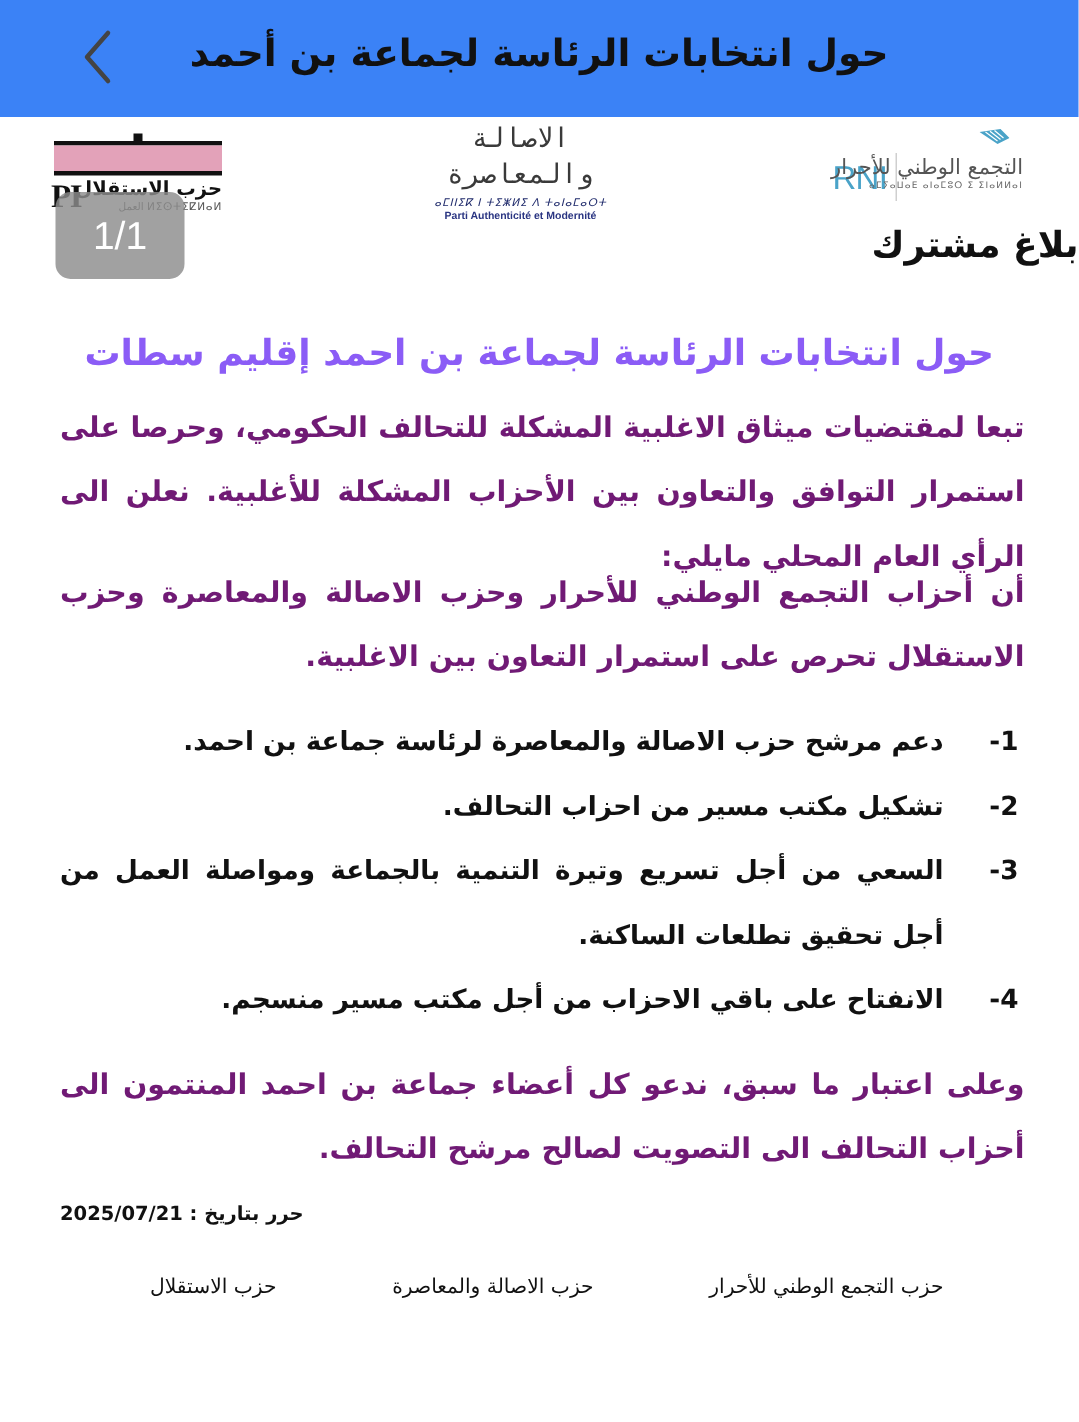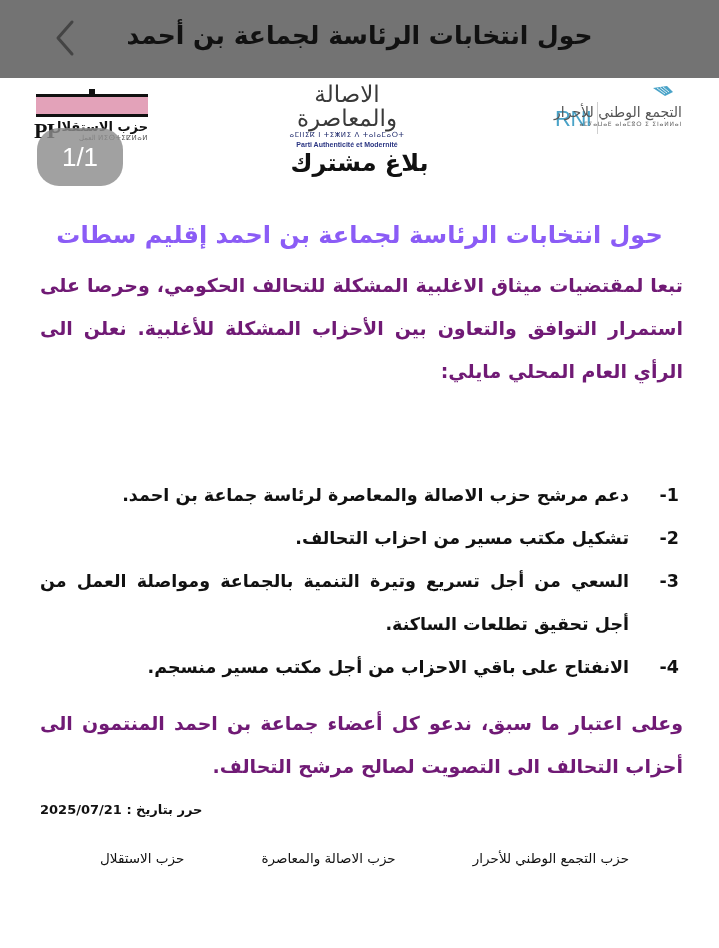--- a/index.html
+++ b/index.html
@@ -1,50 +1,50 @@
 <!DOCTYPE html>
 <html><head>
 <meta charset="utf-8">
 <style>
   html, body { margin:0; padding:0; background:#ffffff; }
   body { width:719px; height:948px; position:relative; overflow:hidden; font-family:"DejaVu Sans", sans-serif; color:#111; }
-  .topbar { position:absolute; left:0; top:0; width:719px; height:78px; background:#737373; }
+  .topbar { position:absolute; left:0; top:0; width:719px; height:78px; background:#3b82f6; }
   .back-btn { position:absolute; left:48px; top:18px; width:34px; height:40px; cursor:pointer; }
   .topbar-title { position:absolute; left:120px; right:120px; top:18px; text-align:center; direction:rtl; font-weight:bold; font-size:25px; line-height:36px; color:#111; }
 
   .doc { position:absolute; left:0; top:78px; width:719px; height:870px; background:#fff; }
 
   
   .logo-pi { position:absolute; left:34px; top:8px; width:116px; height:58px; }
   .pi-bar-top { position:absolute; left:2px; top:8px; width:112px; height:3px; background:#111; }
   .pi-notch { position:absolute; left:55px; top:3px; width:6px; height:7px; background:#111; }
   .pi-pink { position:absolute; left:2px; top:11px; width:112px; height:17px; background:#e3a2b9; }
   .pi-bar-bot { position:absolute; left:2px; top:28px; width:112px; height:3px; background:#111; }
   .pi-letters { position:absolute; left:0px; top:33px; font-weight:bold; font-size:22px; line-height:24px; color:#111; font-family:Liberation Serif, serif; letter-spacing:-1px;}
   .pi-arabic { position:absolute; right:2px; top:33px; direction:rtl; font-size:13px; font-weight:bold; line-height:15px; color:#111; }
   .pi-tifinagh { position:absolute; right:2px; top:48px; font-size:7px; line-height:9px; color:#555; font-family:"DejaVu Sans", sans-serif; letter-spacing:0.5px; }
 
   
-  .page-badge { position:absolute; left:37px; top:50px; width:86px; height:58px; background:rgba(140,140,140,0.82); border-radius:22px; color:#fff; font-size:26px; text-align:center; line-height:58px; font-family:"Liberation Sans", sans-serif; }
+  .page-badge { position:absolute; left:37px; top:50px; width:86px; height:58px; background:rgba(140,140,140,0.82); border-radius:10px; color:#fff; font-size:26px; text-align:center; line-height:58px; font-family:"Liberation Sans", sans-serif; }
 
   
   .logo-pam { position:absolute; left:282px; top:4px; width:130px; height:50px; text-align:center; }
-  .pam-arabic { direction:rtl; font-family:Liberation Sans, sans-serif; font-size:23px; line-height:24px; color:#3a3a3a; }
-  .pam-tifinagh { font-size:7px; line-height:10px; color:#1f2a6b; letter-spacing:0.6px; }
+  .pam-arabic { direction:rtl; font-family:Liberation Mono, monospace; font-size:18px; line-height:24px; color:#3a3a3a; }
+  .pam-tifinagh { font-size:7px; line-height:10px; color:#1f2a6b; letter-spacing:0.6px;font-style:italic; }
   .pam-latin { font-size:7px; font-weight:bold; line-height:10px; color:#2a3582; font-family:"Liberation Sans", sans-serif; }
 
   
   .logo-rni { position:absolute; left:553px; top:8px; width:135px; height:50px; }
   .rni-bird { position:absolute; left:100px; top:0px; width:20px; height:10px; }
   .rni-letters { position:absolute; left:2px; top:20px; font-size:22px; line-height:26px; color:#4aa3c8; font-family:"Liberation Sans", sans-serif; letter-spacing:-0.5px;text-align:center; }
   .rni-divider { position:absolute; left:44px; top:16px; width:1px; height:32px; background:#cfcfcf; }
   .rni-arabic { position:absolute; right:6px; top:21px; direction:rtl; font-size:14px; line-height:11px; color:#555; }
   .rni-tifinagh { position:absolute; right:6px; top:34px; font-size:6px; line-height:8px; color:#666; letter-spacing:0.8px; }
 
-  .doc-heading { position:absolute; left:0; width:719px; top:68px; text-align:center; direction:rtl; font-size:24px; font-weight:bold; line-height:34px; color:#111; }
+  .doc-heading { position:absolute; left:0; width:719px; top:68px; direction:rtl; font-size:24px; font-weight:bold; line-height:34px; color:#111; }
   .doc-subject { position:absolute; left:40px; right:40px; top:138px; text-align:center; direction:rtl; font-size:24px; font-weight:bold; line-height:38px; color:#8b5cf6; }
 
   .para { position:absolute; left:40px; right:36px; direction:rtl; text-align:justify; text-align-last:right; font-size:19px; font-weight:bold; line-height:43px; color:#701a75; }
   .p1 { top:186px; }
   .p2 { top:296px; }
 
   .list { position:absolute; left:40px; right:40px; top:396px; direction:rtl; margin:0; padding:0; list-style:none; }
   .list-item { display:flex; flex-direction:row; font-size:17.5px; font-weight:bold; line-height:43px; color:#111; }
   .list-num { width:50px; flex:0 0 50px; text-align:right; direction:ltr; }
   .list-text { flex:1; text-align:justify; text-align-last:right; }
@@ -95,20 +95,21 @@
     <div class="rni-letters">RNI</div>
     <div class="rni-divider"></div>
     <div class="rni-arabic">التجمع الوطني للأحرار</div>
     <div class="rni-tifinagh">ⴰⵎⵢⴰⵡⴰⴹ ⴰⵏⴰⵎⵓⵔ ⵉ ⵉⵏⴰⵍⵍⴰⵏ</div>
   </div>
 
   <div class="doc-heading">بلاغ مشترك</div>
   <div class="doc-subject">حول انتخابات الرئاسة لجماعة بن احمد إقليم سطات</div>
 
   <div class="para p1">تبعا لمقتضيات ميثاق الاغلبية المشكلة للتحالف الحكومي، وحرصا على استمرار التوافق والتعاون بين الأحزاب المشكلة للأغلبية. نعلن الى الرأي العام المحلي مايلي:</div>
+  <div class="para p2">أن أحزاب التجمع الوطني للأحرار وحزب الاصالة والمعاصرة وحزب الاستقلال تحرص على استمرار التعاون بين الاغلبية.</div>
 
   <ol class="list">
     <li class="list-item">
       <span class="list-num">-1</span>
       <span class="list-text">دعم مرشح حزب الاصالة والمعاصرة لرئاسة جماعة بن احمد.</span>
     </li>
     <li class="list-item">
       <span class="list-num">-2</span>
       <span class="list-text">تشكيل مكتب مسير من احزاب التحالف.</span>
     </li>

